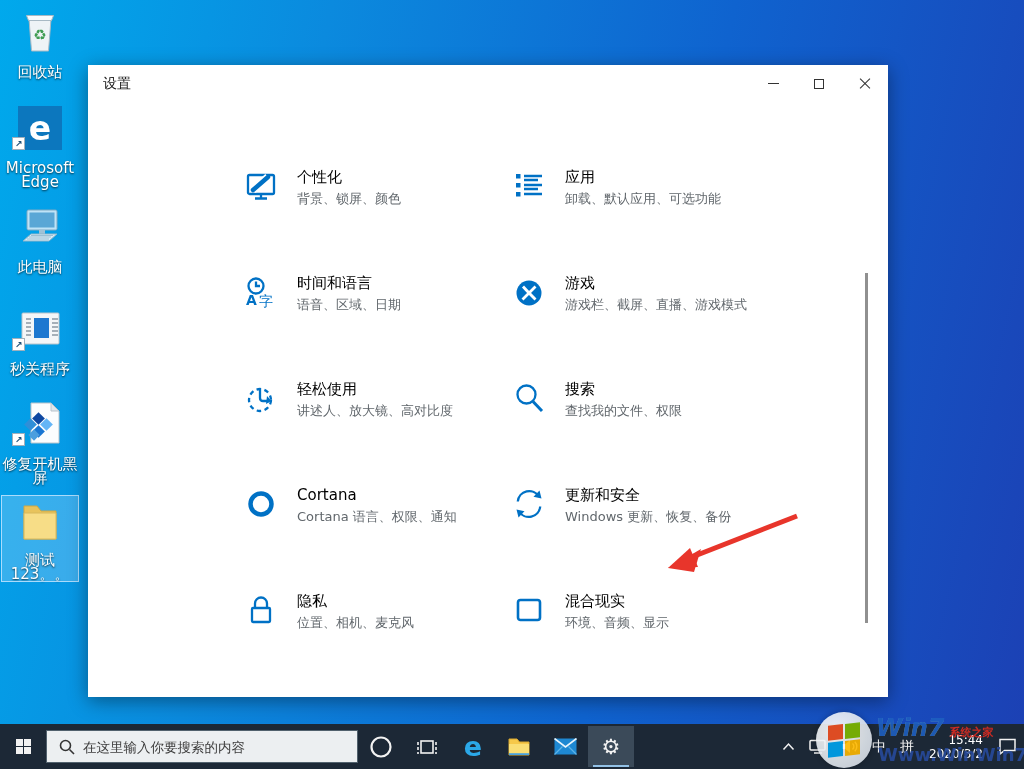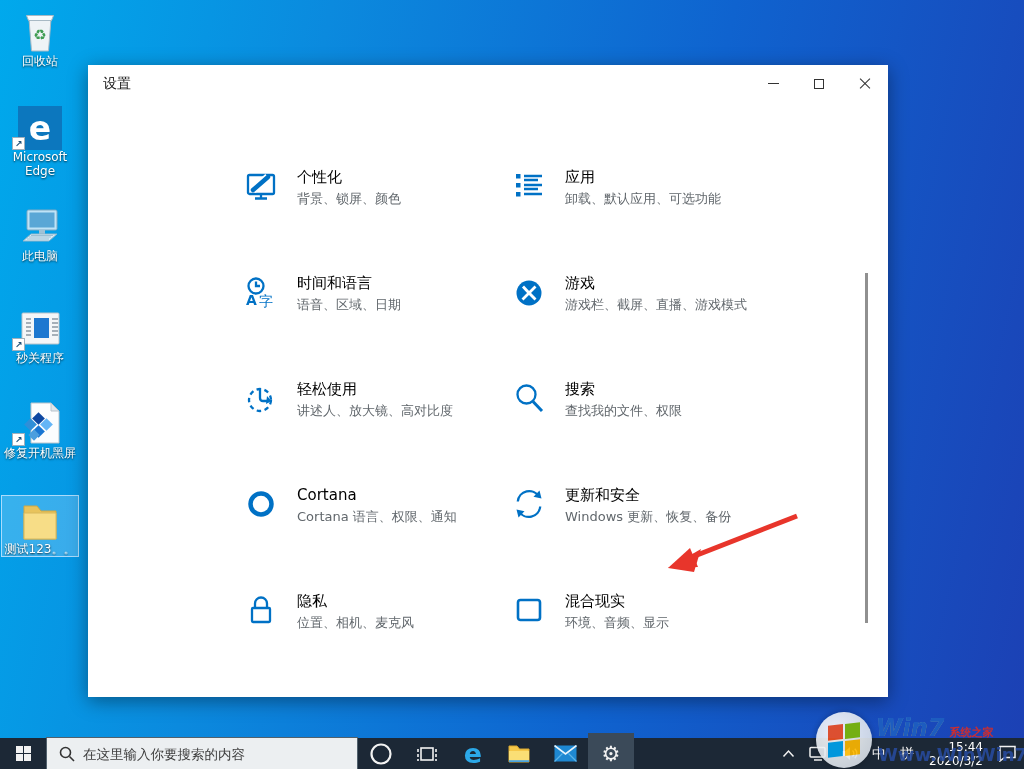--- a/index.html
+++ b/index.html
@@ -6,21 +6,21 @@
   * { margin:0; padding:0; box-sizing:border-box; }
   html,body { width:1024px; height:769px; overflow:hidden; }
   body { font-family:"DejaVu Sans","Liberation Sans",sans-serif; }
 
   .screen { position:relative; width:1024px; height:769px; overflow:hidden;
     background:linear-gradient(102deg,#00a9ec 0%,#0b8ade 28%,#0f63cf 62%,#1c40b4 100%); }
 
   
   .desk-item { position:absolute; left:2px; width:76px; text-align:center; cursor:pointer; }
   .desk-item .art { height:46px; display:flex; align-items:flex-end; justify-content:center; position:relative; }
-  .desk-item .lbl { margin-top:0; font-size:12px; line-height:14px; color:#fff;
+  .desk-item .lbl { margin-top:11px; font-size:15px; line-height:14px; color:#fff;
     text-shadow:0 1px 2px rgba(0,0,0,.75); word-break:break-word;text-align:center; }
   .desk-item.selected { background:rgba(190,225,255,.28); outline:1px solid rgba(200,230,255,.85); }
   .shortcut-arrow { position:absolute; left:10px; bottom:0; width:13px; height:13px; background:#fff;
     border:1px solid #9fb0bd; display:flex; align-items:center; justify-content:center;
     font-size:9px; color:#1d4f76; font-weight:bold; }
 
   
   .win { position:absolute; left:88px; top:65px; width:800px; height:632px; background:#fff;
     box-shadow:0 4px 18px rgba(0,0,0,.4); overflow:hidden; }
   .titlebar { position:absolute; top:0; left:0; right:0; height:37px; background:#fff; }
@@ -42,21 +42,21 @@
   .tile .tsub { font-size:13px; color:#61676c; line-height:19px; margin-top:2px; }
   .tile:nth-child(odd) .tsub { max-width:186px; }
   .ticon svg { stroke:#0071c5; fill:none; stroke-width:2.3; }
 
   .win-scrollthumb { position:absolute; left:777px; top:208px; width:3px; height:350px; background:#909090; }
 
   
   .annot { position:absolute; inset:0; pointer-events:none; }
 
   
-  .taskbar { position:absolute; left:0; bottom:0; width:1024px; height:31px; background:#1c2836;
+  .taskbar { position:absolute; left:0; bottom:0; width:1024px; height:45px; background:#1c2836;
     display:flex; align-items:center; }
   .tb-start { width:46px; height:41px; display:flex; align-items:center; justify-content:center; cursor:pointer; }
   .win-logo { display:grid; grid-template-columns:7px 7px; grid-template-rows:7px 7px; gap:1px; }
   .win-logo span { background:#f2f2f2; }
   .tb-search { position:relative; width:312px; height:33px; background:#eceff1; border:1px solid #51616d; display:flex; align-items:center; }
   .tb-search svg { margin:0 8px 0 12px; }
   .tb-search input { border:0; outline:0; background:transparent; font-size:13.5px; color:#222; width:250px;
     font-family:"DejaVu Sans","Liberation Sans",sans-serif; }
   .tb-search input::placeholder { color:#3c3c3c; opacity:1; }
   .tb-btn { width:46px; height:41px; display:flex; align-items:center; justify-content:center; cursor:pointer; position:relative; }

